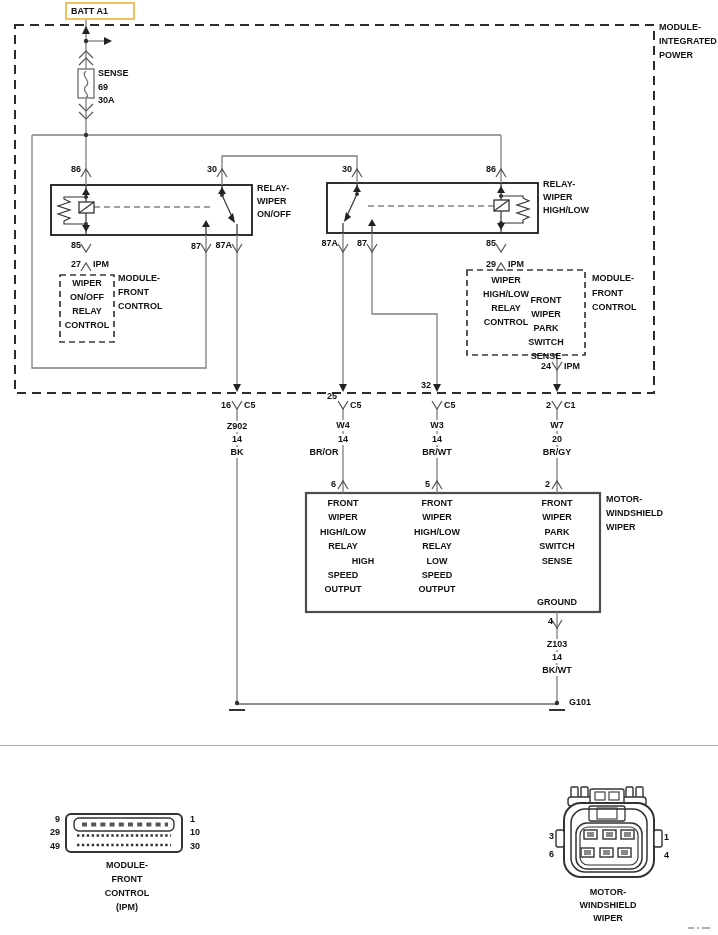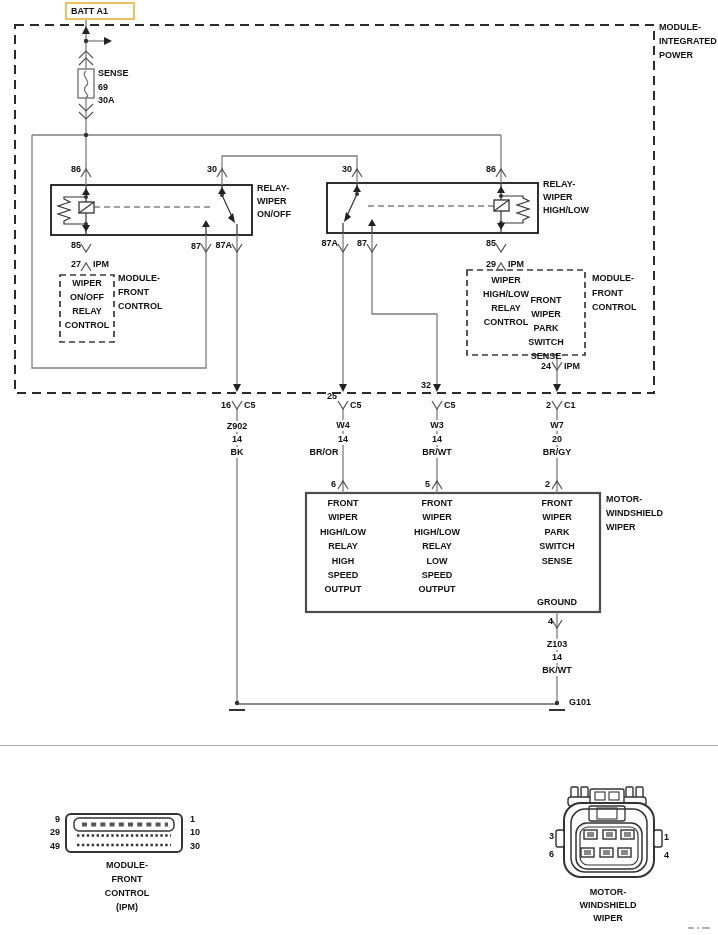--- a/index.html
+++ b/index.html
@@ -246,21 +246,21 @@
   <span class="t c bg" style="left:557px;top:447px;">BR/GY</span>
 
   <span class="t r" style="left:336px;top:479px;">6</span>
   <span class="t r" style="left:430px;top:479px;">5</span>
   <span class="t r" style="left:550px;top:479px;">2</span>
 
   <span class="t c" style="left:343px;top:498px;">FRONT</span>
   <span class="t c" style="left:343px;top:512px;">WIPER</span>
   <span class="t c" style="left:343px;top:527px;">HIGH/LOW</span>
   <span class="t c" style="left:343px;top:541px;">RELAY</span>
-  <span class="t c" style="left:343px;top:556px;text-align:center;">HIGH</span>
+  <span class="t c" style="left:363px;top:556px;text-align:center;">HIGH</span>
   <span class="t c" style="left:343px;top:570px;">SPEED</span>
   <span class="t c" style="left:343px;top:584px;">OUTPUT</span>
 
   <span class="t c" style="left:437px;top:498px;">FRONT</span>
   <span class="t c" style="left:437px;top:512px;">WIPER</span>
   <span class="t c" style="left:437px;top:527px;">HIGH/LOW</span>
   <span class="t c" style="left:437px;top:541px;">RELAY</span>
   <span class="t c" style="left:437px;top:556px;">LOW</span>
   <span class="t c" style="left:437px;top:570px;">SPEED</span>
   <span class="t c" style="left:437px;top:584px;">OUTPUT</span>

